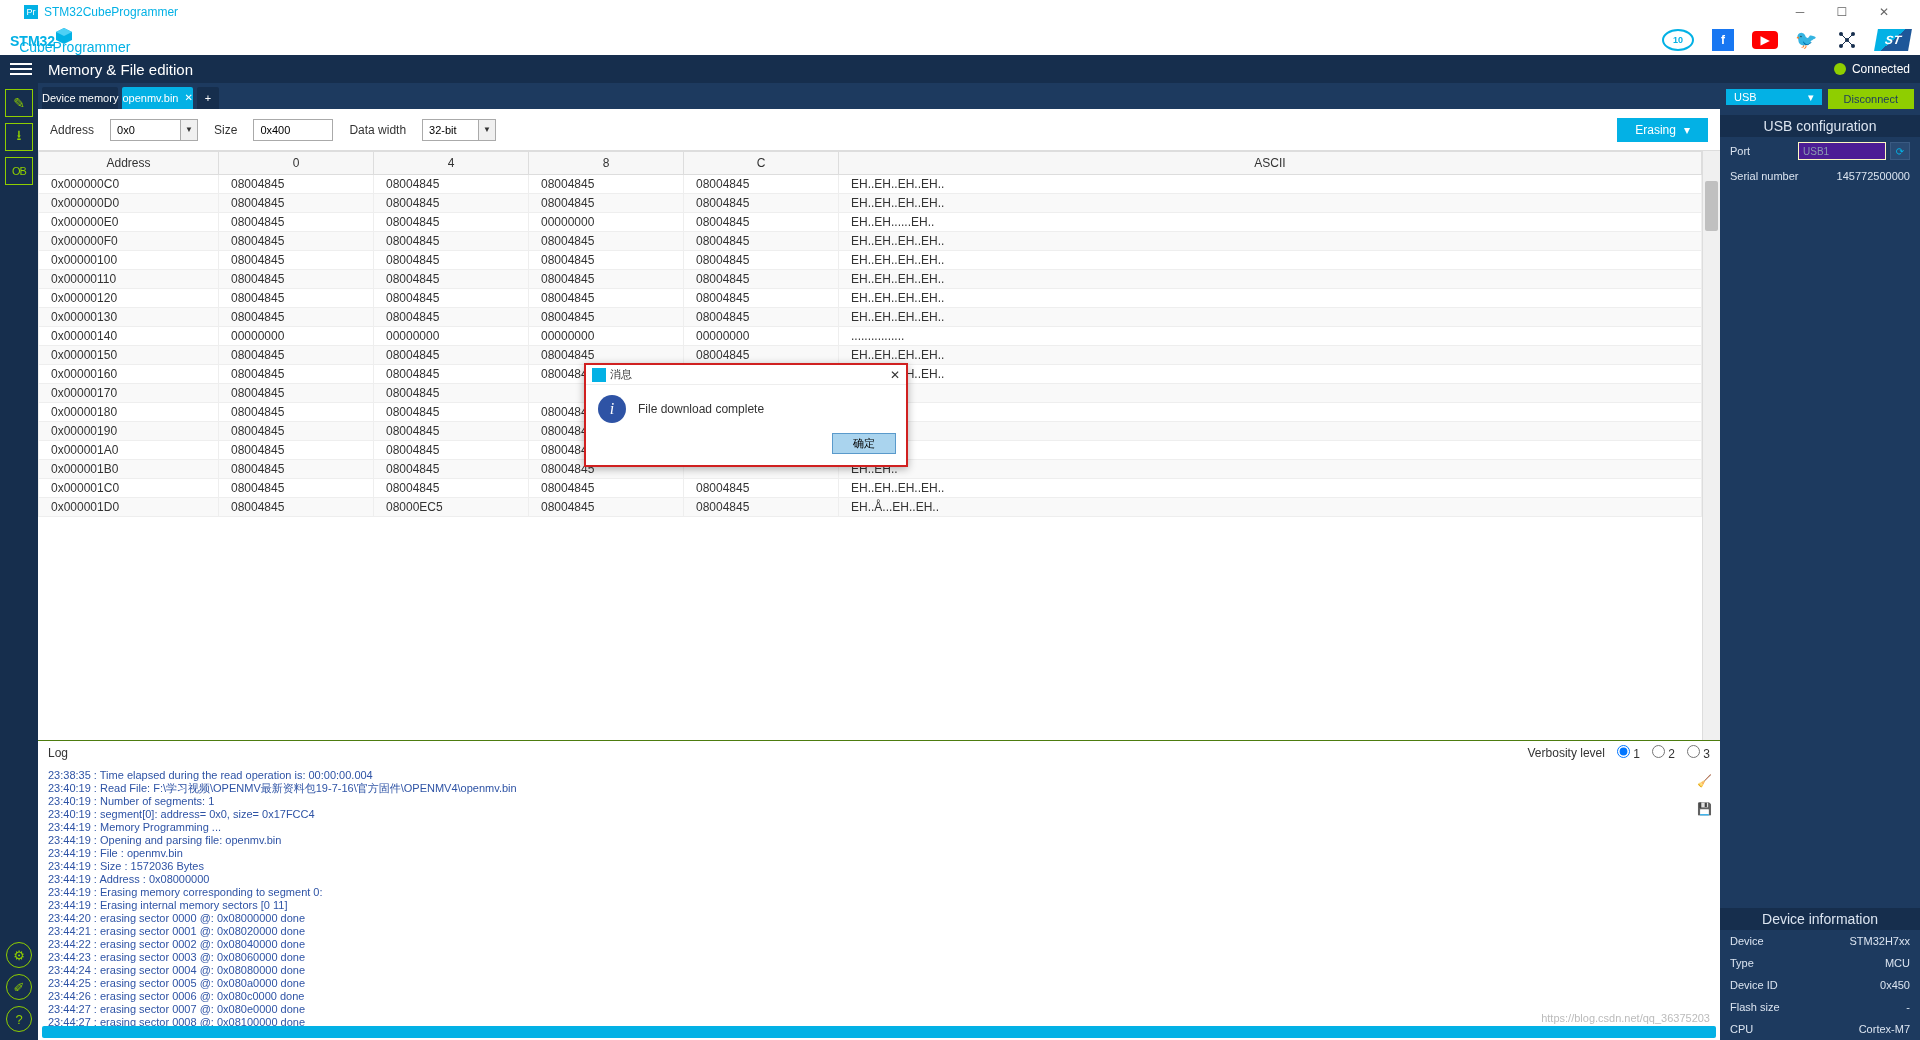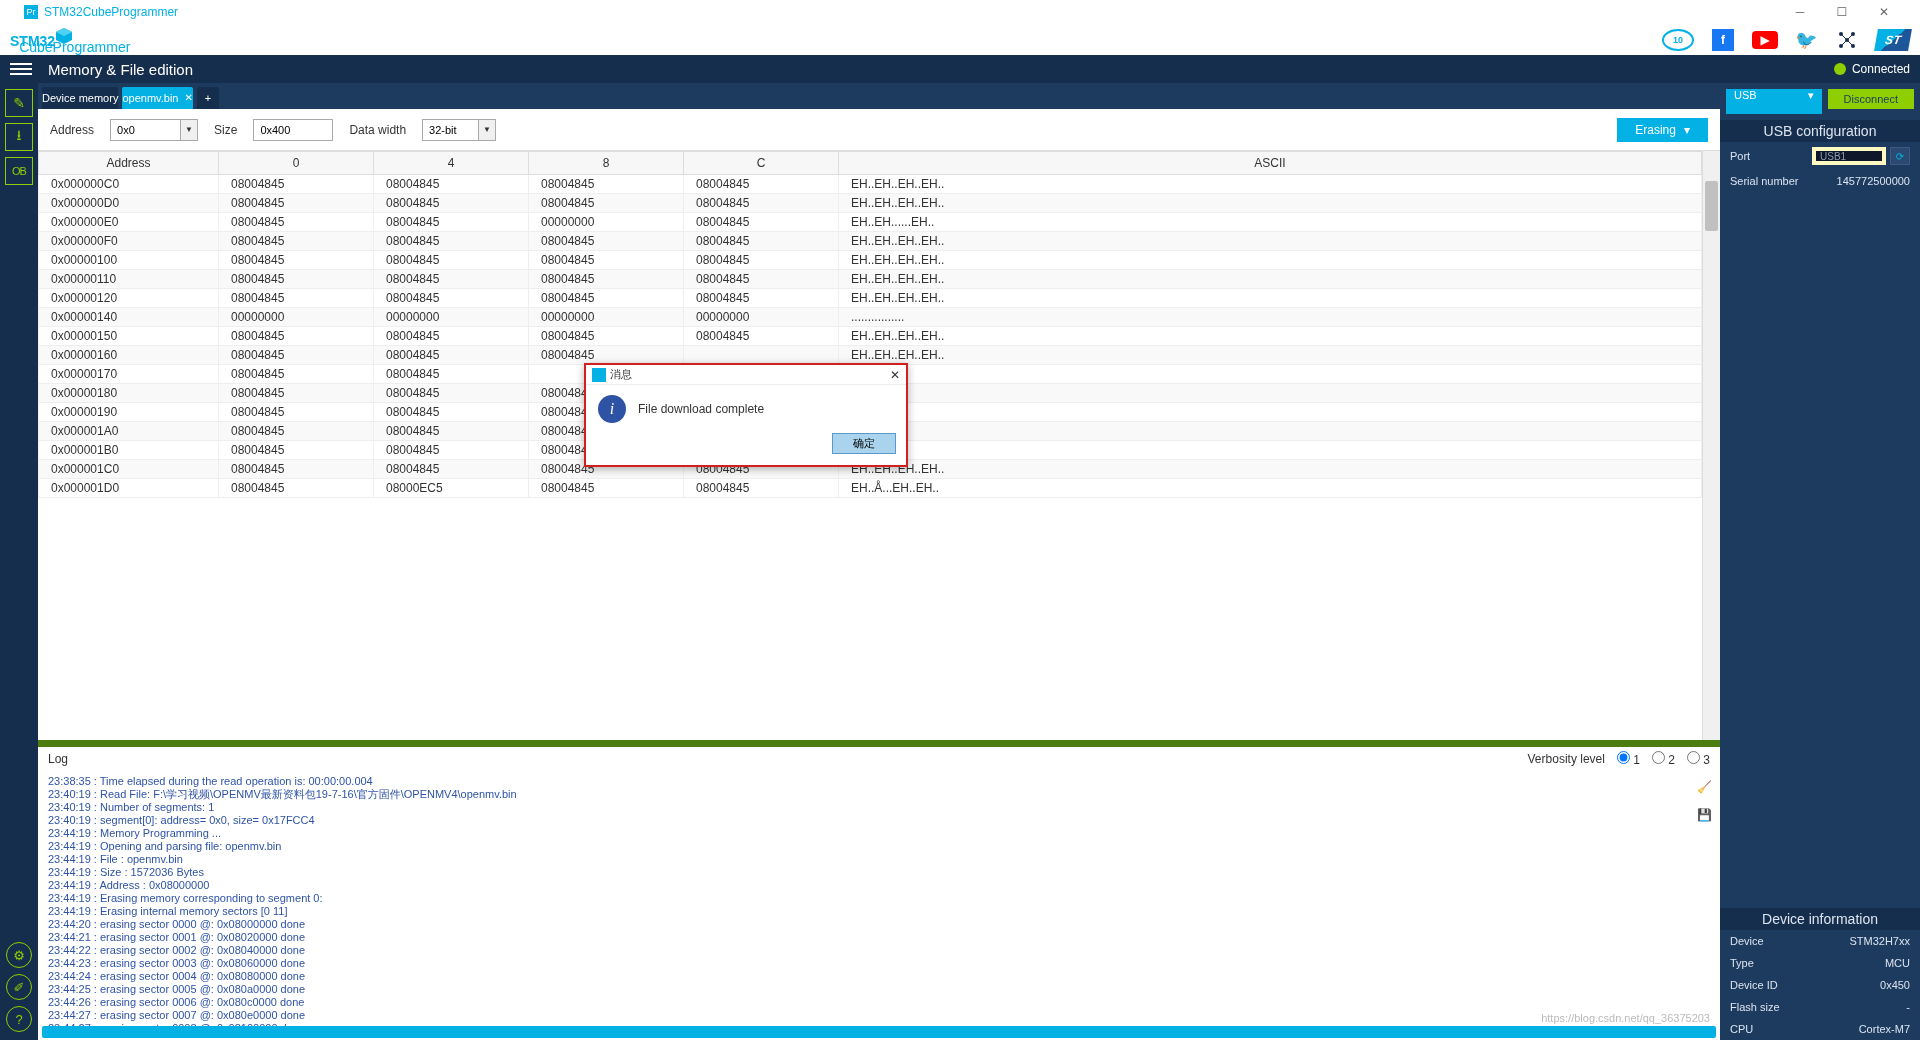--- a/index.html
+++ b/index.html
@@ -46,38 +46,38 @@
 .tb-dd { width:18px; border:1px solid #aaa; display:flex; align-items:center; justify-content:center; background:#f0f0f0; font-size:8px; }
 .dl-btn { margin-left:auto; background:#03b1e5; color:#fff; height:24px; padding:0 18px; display:flex; align-items:center; border:none; font-size:12px; gap:8px; }
 .grid-wrap { flex:1; display:flex; background:#fff; overflow:hidden; }
 .grid { flex:1; }
 .grid table { width:100%; border-collapse:collapse; font-family:Consolas,monospace; font-size:12px; }
 .grid th { background:#f7f7f7; border:1px solid #ddd; padding:4px 8px; font-weight:normal; }
 .grid td { border:1px solid #eee; padding:2px 12px; height:19px; }
 .grid tr:nth-child(even) td { background:#f9f9f9; }
 .scroll-v { width:18px; background:#f0f0f0; position:relative; border-left:1px solid #ddd; }
 .scroll-thumb { position:absolute; top:30px; left:2px; right:2px; height:50px; background:#c0c0c0; border-radius:2px; }
-.log-wrap { height:300px; display:flex; flex-direction:column; border-top:7px solid #4d7c0f; background:#fff; }
+.log-wrap { height:300px; display:flex; flex-direction:column; border-top:1px solid #4d7c0f; background:#fff; }
 .log-head { height:24px; display:flex; align-items:center; padding:0 10px; background:#fff; }
 .log-title { font-size:12px; }
 .verbosity { margin-left:auto; display:flex; align-items:center; gap:12px; font-size:12px; }
 .log-body { flex:1; display:flex; overflow:hidden; }
 .log-text { flex:1; padding:4px 10px; font-family:Consolas,monospace; font-size:11px; line-height:12px; color:#2e53a5; overflow:hidden; white-space:pre; }
 .log-tools { width:30px; display:flex; flex-direction:column; align-items:center; gap:8px; padding-top:6px; }
 .log-tool { width:20px; height:20px; color:#03b1e5; display:flex; align-items:center; justify-content:center; }
 .pbar { height:12px; background:#03b1e5; margin:0 4px 2px; border-radius:2px; }
 .watermark { position:absolute; bottom:16px; right:210px; font-size:11px; color:#bbb; }
 .rightpanel { width:200px; background:#1d3a5f; display:flex; flex-direction:column; color:#dbe4f0; font-size:11px; }
 .rp-top { padding:6px; display:flex; gap:6px; }
-.rp-combo { flex:1; background:#03b1e5; color:#fff; height:25px; display:flex; padding:0 8px; font-size:11px; }
+.rp-combo { flex:1; background:#03b1e5; color:#fff; height:16px; display:flex; align-items:center; padding:0 8px; font-size:11px; }
 .rp-disc { background:#8fce00; color:#1d3a5f; height:20px; padding:0 16px; display:flex; align-items:center; font-size:11px; }
 .rp-sec-title { background:#162e4d; text-align:center; padding:3px; font-size:14px; }
 .rp-row { display:flex; padding:5px 10px; align-items:center; }
 .rp-row-val { margin-left:auto; }
-.rp-input { background:#0f172a; border:4px solid #fef9c3; color:#8a9ab0; height:18px; padding:0 4px; width:74px; font-size:10px; }
+.rp-input { background:#4c1d95; border:1px solid #fef9c3; color:#8a9ab0; height:18px; padding:0 4px; width:88px; font-size:10px; }
 .rp-btn { width:20px; height:18px; background:#2a4a72; border:1px solid #3a5a82; color:#03b1e5; display:flex; align-items:center; justify-content:center; font-size:10px; }
 .rp-spacer { flex:1; }
 .dialog-back { position:absolute; left:584px; top:363px; width:324px; height:104px; border:2px solid #d02020; background:#fff; box-shadow:0 2px 8px rgba(0,0,0,0.3); }
 .dlg-title { height:20px; background:#fff; border-bottom:1px solid #eee; display:flex; align-items:center; padding:0 6px; gap:4px; font-size:11px; }
 .dlg-title .ico { width:14px; height:14px; background:#03b1e5; }
 .dlg-close { margin-left:auto; font-size:12px; color:#333; }
 .dlg-body { display:flex; align-items:center; padding:10px 12px; gap:12px; }
 .dlg-icon { width:28px; height:28px; border-radius:50%; background:#2e53a5; color:#fff; display:flex; align-items:center; justify-content:center; font-size:16px; font-style:italic; font-family:serif; }
 .dlg-msg { font-size:12px; }
 .dlg-foot { display:flex; justify-content:flex-end; padding:0 10px 6px; }
@@ -236,20 +236,28 @@
               <tr>
                 <td>0x00000110</td>
                 <td>08004845</td>
                 <td>08004845</td>
                 <td>08004845</td>
                 <td>08004845</td>
                 <td>EH..EH..EH..EH..</td>
               </tr>
               <tr>
                 <td>0x00000120</td>
+                <td>08004845</td>
+                <td>08004845</td>
+                <td>08004845</td>
+                <td>08004845</td>
+                <td>EH..EH..EH..EH..</td>
+              </tr>
+              <tr>
+                <td>0x00000130</td>
                 <td>08004845</td>
                 <td>08004845</td>
                 <td>08004845</td>
                 <td>08004845</td>
                 <td>EH..EH..EH..EH..</td>
               </tr>
               <tr>
                 <td>0x00000140</td>
                 <td>00000000</td>
                 <td>00000000</td>

